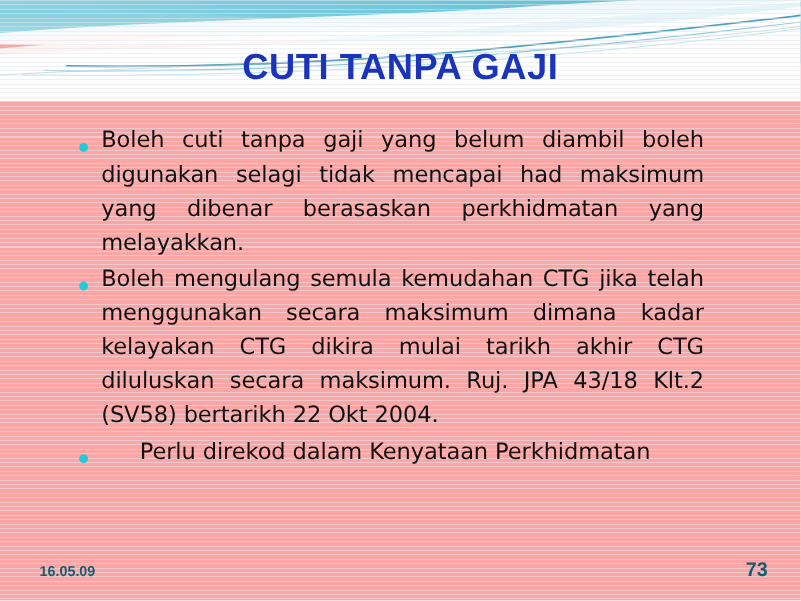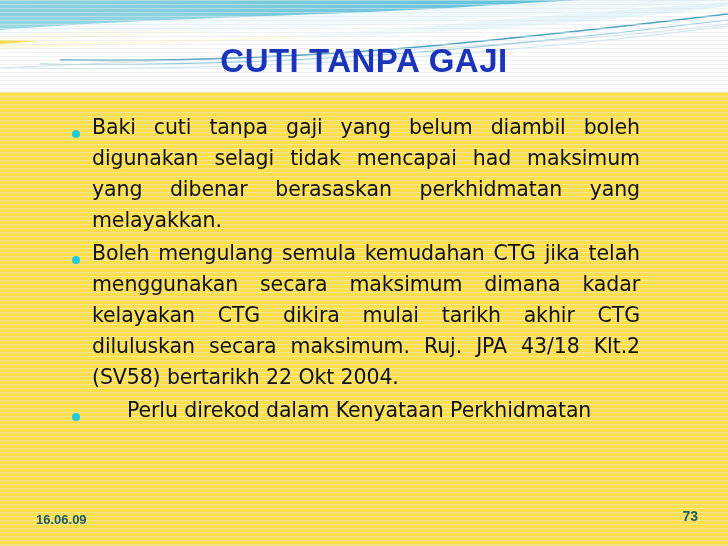--- a/index.html
+++ b/index.html
@@ -7,21 +7,21 @@
     margin: 0;
     padding: 0;
     background: #ffffff;
   }
 
   #slide {
     position: relative;
     width: 728px;
     height: 546px;
     overflow: hidden;
-    background: #fde047;
+    background: #fca5a5;
     font-family: "DejaVu Sans", sans-serif;
   }
 
   
   #slide-texture {
     position: absolute;
     inset: 0;
     background-image: repeating-linear-gradient(
       to bottom,
       rgba(225,229,236,0.55) 0px,
@@ -120,21 +120,21 @@
     color: #195a6e;
   }
 
   #footer-pagenum {
     position: absolute;
     right: 30px;
     top: 508px;
     z-index: 4;
     font-family: "Liberation Sans", sans-serif;
     font-weight: bold;
-    font-size: 14px;
+    font-size: 18px;
     color: #195a6e;
   }
 </style>
 </head>
 <body>
 
 <div id="slide">
 
   <div id="header-banner">
     <svg viewBox="0 0 728 92" preserveAspectRatio="none">
@@ -173,34 +173,34 @@
       <path d="M0,68 C120,62 300,56 470,46 C590,39 680,30 728,24" fill="none" stroke="#9fb8bf" stroke-width="0.8" opacity="0.55"></path>
     </svg>
   </div>
 
   <div id="title">CUTI TANPA GAJI</div>
 
   <div id="body">
 
     <div class="bullet-row">
       <div class="bullet-dot"><span></span></div>
-      <div class="bullet-text">Baki cuti tanpa gaji yang belum diambil boleh digunakan selagi tidak mencapai had maksimum yang dibenar berasaskan perkhidmatan yang melayakkan.</div>
+      <div class="bullet-text">Boleh cuti tanpa gaji yang belum diambil boleh digunakan selagi tidak mencapai had maksimum yang dibenar berasaskan perkhidmatan yang melayakkan.</div>
     </div>
 
     <div class="bullet-row">
       <div class="bullet-dot"><span></span></div>
       <div class="bullet-text">Boleh mengulang semula kemudahan CTG jika telah menggunakan secara maksimum dimana kadar kelayakan CTG dikira mulai  tarikh akhir CTG diluluskan secara maksimum. Ruj. JPA 43/18 Klt.2 (SV58) bertarikh 22 Okt 2004.</div>
     </div>
 
     <div class="bullet-row">
       <div class="bullet-dot"><span></span></div>
       <div class="bullet-text last-no-justify">Perlu direkod dalam Kenyataan Perkhidmatan</div>
     </div>
 
   </div>
 
-  <div id="footer-date">16.06.09</div>
+  <div id="footer-date">16.05.09</div>
 
   <div id="footer-pagenum">73</div>
 
   <div id="slide-texture"></div>
 
 </div>
 
 </body></html>

